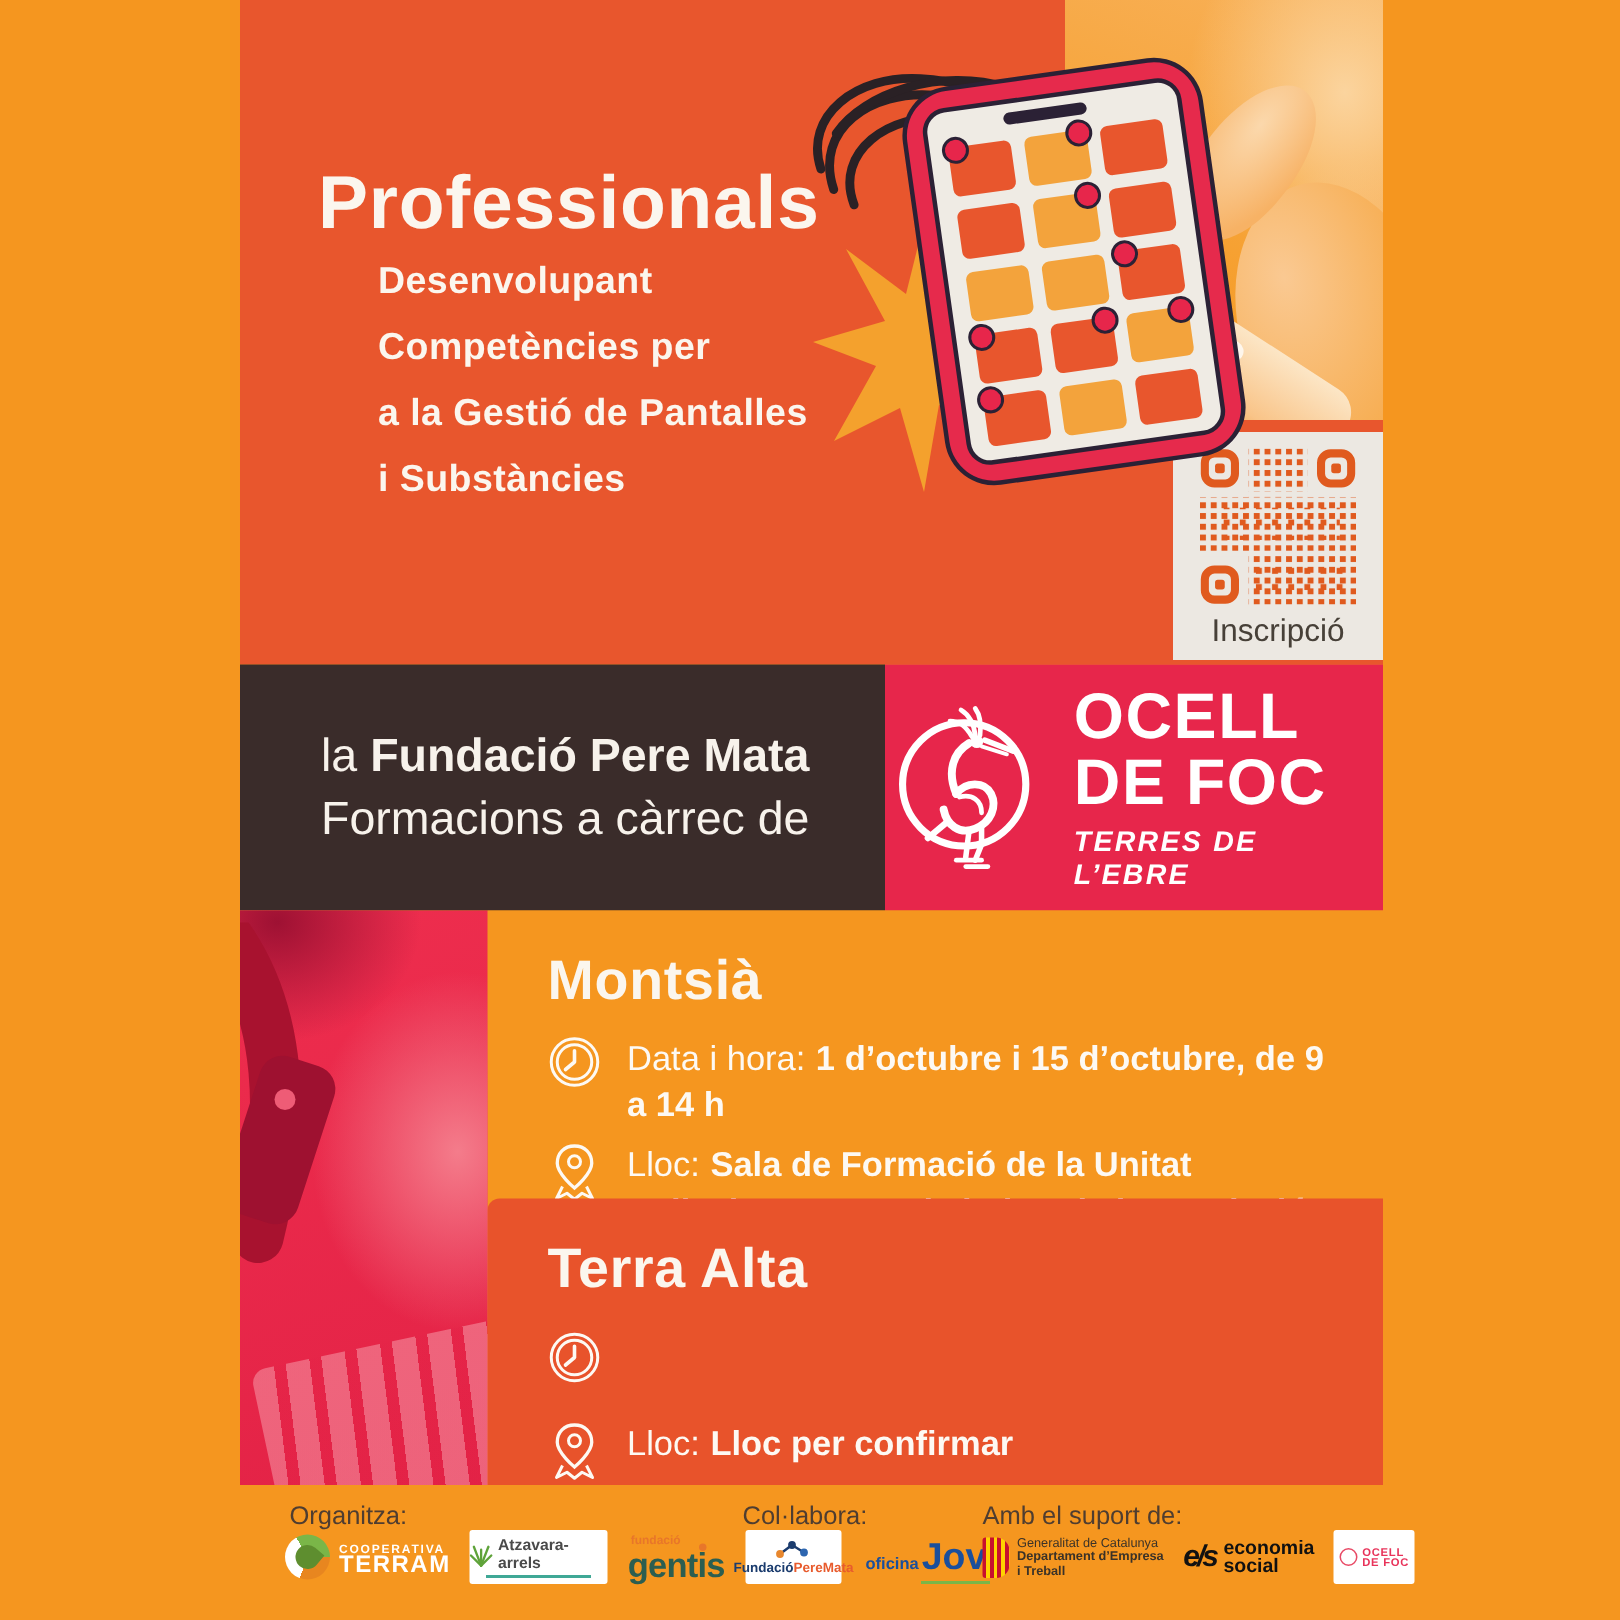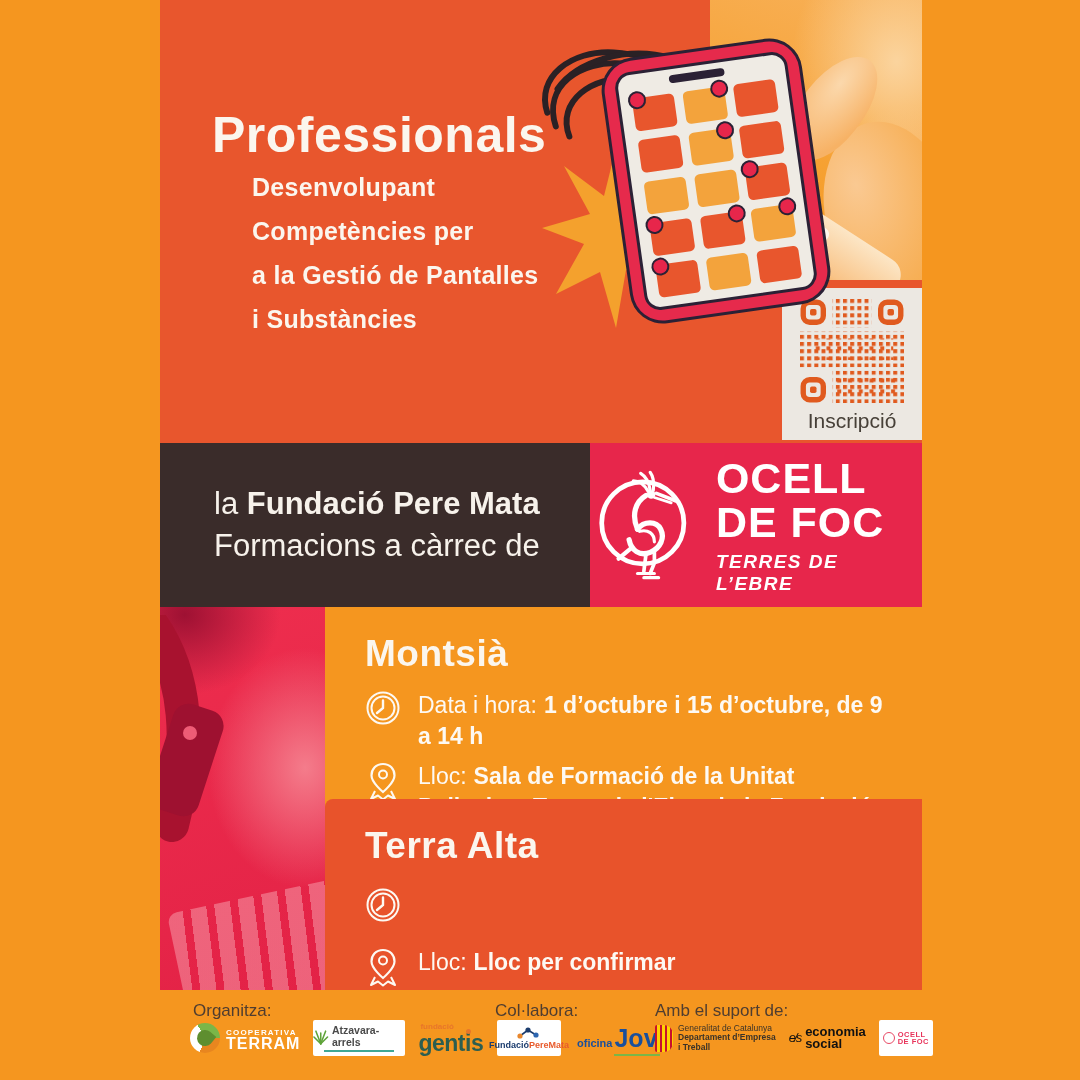--- a/index.html
+++ b/index.html
@@ -119,21 +119,21 @@
   .jove-p2 { font-size:25px; font-weight:800; color:#1A4F9C; position:relative; }
   .jove-p2::after { content:""; position:absolute; left:0; bottom:-3px; width:46px; height:2px; background:#7AB648; }
 
   .lg-gencat { display:flex; align-items:center; gap:5px; }
   .gencat-icon { width:18px; height:27px; border-radius:2px 9px 9px 2px;
     background:repeating-linear-gradient(90deg, #C8102E 0 2.5px, #FFD200 2.5px 5px); }
   .gencat-text { font-size:8.5px; line-height:9.5px; color:#3A3228; }
   .gencat-text .g2 { font-weight:700; }
 
   .lg-eco { display:flex; align-items:center; gap:5px; color:#111; }
-  .eco-glyph { font-size:13px; font-weight:400; font-style:italic; line-height:18px; letter-spacing:-2px; }
+  .eco-glyph { font-size:20px; font-weight:700; font-style:italic; line-height:18px; letter-spacing:-2px; }
   .eco-text { font-size:13px; font-weight:800; line-height:12px; }
 
   .lg-ocell { width:54px; height:36px; }
   .ocf-ring { width:12px; height:12px; border:1.5px solid #E84A66; border-radius:50%; margin-bottom:1px; }
   .ocf-text { font-size:7.5px; line-height:7.5px; font-weight:800; color:#E8335A; letter-spacing:.5px; text-align:left; }
 </style>
 </head>
 <body>
 
 <section class="hero">

